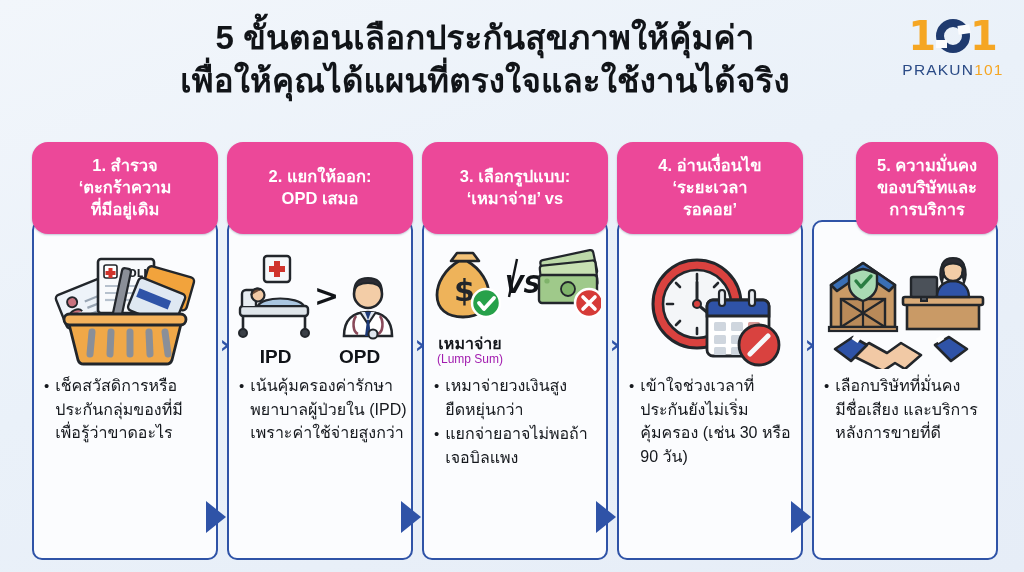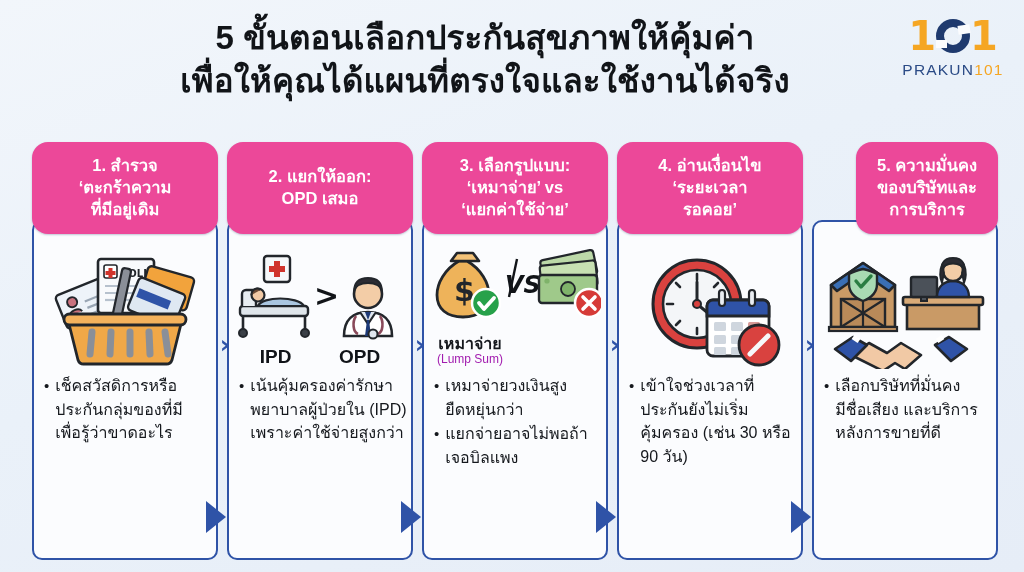--- a/index.html
+++ b/index.html
@@ -281,21 +281,20 @@
   <div class="chevron" style="left:409px;">›</div>
   <svg class="side-arrow" style="left:401px;" viewBox="0 0 26 40">
     <path d="M0 4 L20 20 L0 36 Z" fill="#2F53A7"></path>
   </svg>
 
   <div class="card" style="left:422px;">
     <div class="card-head">
       <div class="card-head-text">
         <div>3. เลือกรูปแบบ:</div>
         <div>‘เหมาจ่าย’ vs</div>
-        <div>‘แยกค่าใช้จ่าย’</div>
       </div>
     </div>
     <div class="card-body">
       <div class="icon-zone" style="top:16px;height:120px;">
         <div class="art" style="width:172px;height:110px;">
           <svg width="172" height="82" viewBox="0 0 172 82">
 
             <path d="M30 18c-14 8-22 22-22 34 0 14 10 22 26 22s26-8 26-22c0-12-8-26-22-34z" fill="#eeb35a" stroke="#22262b" stroke-width="2.8"></path>
             <path d="M22 18h28l-6-8h-16z" fill="#f3c277" stroke="#22262b" stroke-width="2.6" stroke-linejoin="round"></path>
             <text x="25" y="58" font-family="DejaVu Sans, sans-serif" font-size="30" font-weight="bold" fill="#22262b">$</text>

